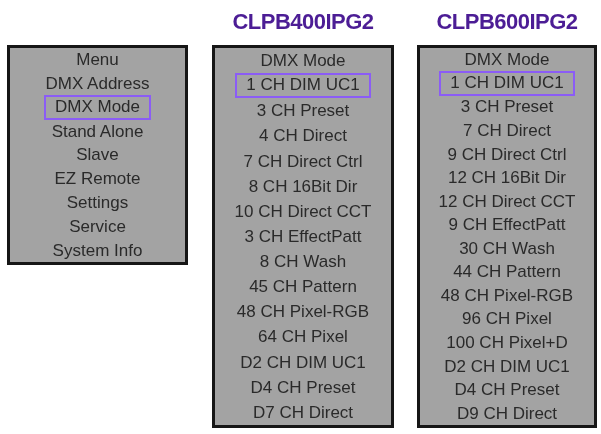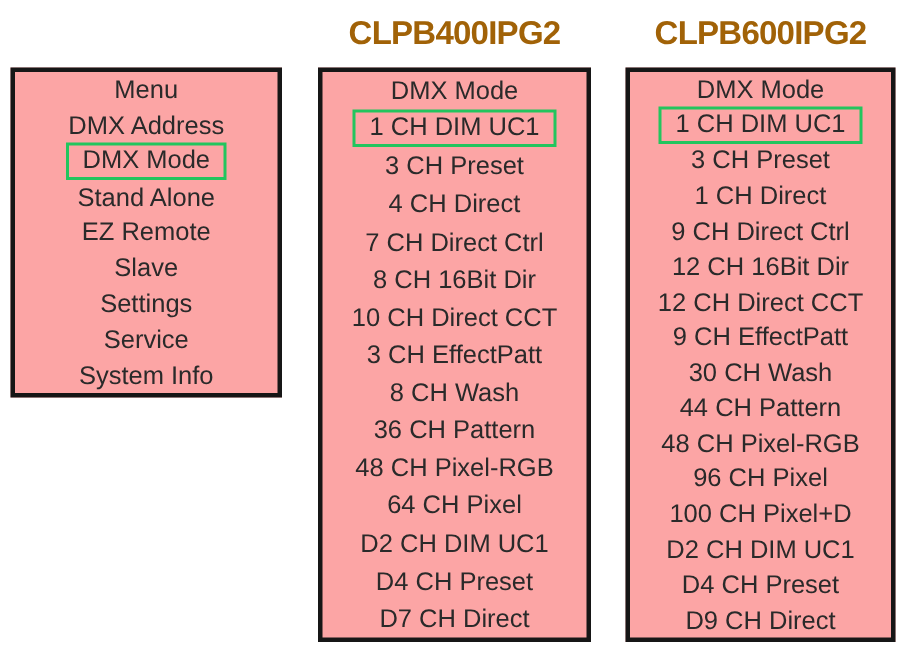--- a/index.html
+++ b/index.html
@@ -18,30 +18,30 @@
   }
   .col-header {
     position: absolute;
     top: 7px;
     height: 30px;
     text-align: center;
     font-size: 22px;
     line-height: 30px;
     font-weight: 700;
     letter-spacing: -0.5px;
-    color: #a16207;
+    color: #4c1d95;
     white-space: nowrap;
   }
   .h1 { left: 212px; width: 182px; }
   .h2 { left: 417px; width: 180px; }
   .panel {
     position: absolute;
     box-sizing: border-box;
     border: 3px solid #161616;
-    background: #fca5a5;
+    background: #a3a3a3;
     display: flex;
     flex-direction: column;
     justify-content: space-around;
     align-items: center;
   }
   .panel-menu { left: 7px;   top: 45px; width: 181px; height: 220px; }
   .panel-400  { left: 212px; top: 45px; width: 182px; height: 383px; }
   .panel-600  { left: 417px; top: 45px; width: 180px; height: 383px; }
   .menu-item {
     height: 23.4px;
@@ -51,21 +51,21 @@
     font-size: 17px;
     line-height: 23px;
     white-space: nowrap;
     color: #2a2a2a;
   }
   .menu-item .plain {
     padding: 0 2px;
   }
   .menu-item .boxed {
     display: inline-block;
-    border: 2px solid #22c55e;
+    border: 2px solid #8b5cf6;
     padding: 0px 9px 1px 9px;
     line-height: 20px;
   }
 </style>
 </head>
 <body>
 
 <div class="figure">
   <div class="col-header h1">CLPB400IPG2</div>
   <div class="col-header h2">CLPB600IPG2</div>
@@ -77,26 +77,26 @@
       <div class="menu-item">
         <span class="plain">DMX Address</span>
       </div>
       <div class="menu-item">
         <span class="boxed">DMX Mode</span>
       </div>
       <div class="menu-item">
         <span class="plain">Stand Alone</span>
       </div>
       <div class="menu-item">
+        <span class="plain">Slave</span>
+      </div>
+      <div class="menu-item">
         <span class="plain">EZ Remote</span>
       </div>
       <div class="menu-item">
-        <span class="plain">Slave</span>
-      </div>
-      <div class="menu-item">
         <span class="plain">Settings</span>
       </div>
       <div class="menu-item">
         <span class="plain">Service</span>
       </div>
       <div class="menu-item">
         <span class="plain">System Info</span>
       </div>
     </div>
 
@@ -122,21 +122,21 @@
       <div class="menu-item">
         <span class="plain">10 CH Direct CCT</span>
       </div>
       <div class="menu-item">
         <span class="plain">3 CH EffectPatt</span>
       </div>
       <div class="menu-item">
         <span class="plain">8 CH Wash</span>
       </div>
       <div class="menu-item">
-        <span class="plain">36 CH Pattern</span>
+        <span class="plain">45 CH Pattern</span>
       </div>
       <div class="menu-item">
         <span class="plain">48 CH Pixel-RGB</span>
       </div>
       <div class="menu-item">
         <span class="plain">64 CH Pixel</span>
       </div>
       <div class="menu-item">
         <span class="plain">D2 CH DIM UC1</span>
       </div>
@@ -152,21 +152,21 @@
       <div class="menu-item">
         <span class="plain">DMX Mode</span>
       </div>
       <div class="menu-item">
         <span class="boxed">1 CH DIM UC1</span>
       </div>
       <div class="menu-item">
         <span class="plain">3 CH Preset</span>
       </div>
       <div class="menu-item">
-        <span class="plain">1 CH Direct</span>
+        <span class="plain">7 CH Direct</span>
       </div>
       <div class="menu-item">
         <span class="plain">9 CH Direct Ctrl</span>
       </div>
       <div class="menu-item">
         <span class="plain">12 CH 16Bit Dir</span>
       </div>
       <div class="menu-item">
         <span class="plain">12 CH Direct CCT</span>
       </div>

